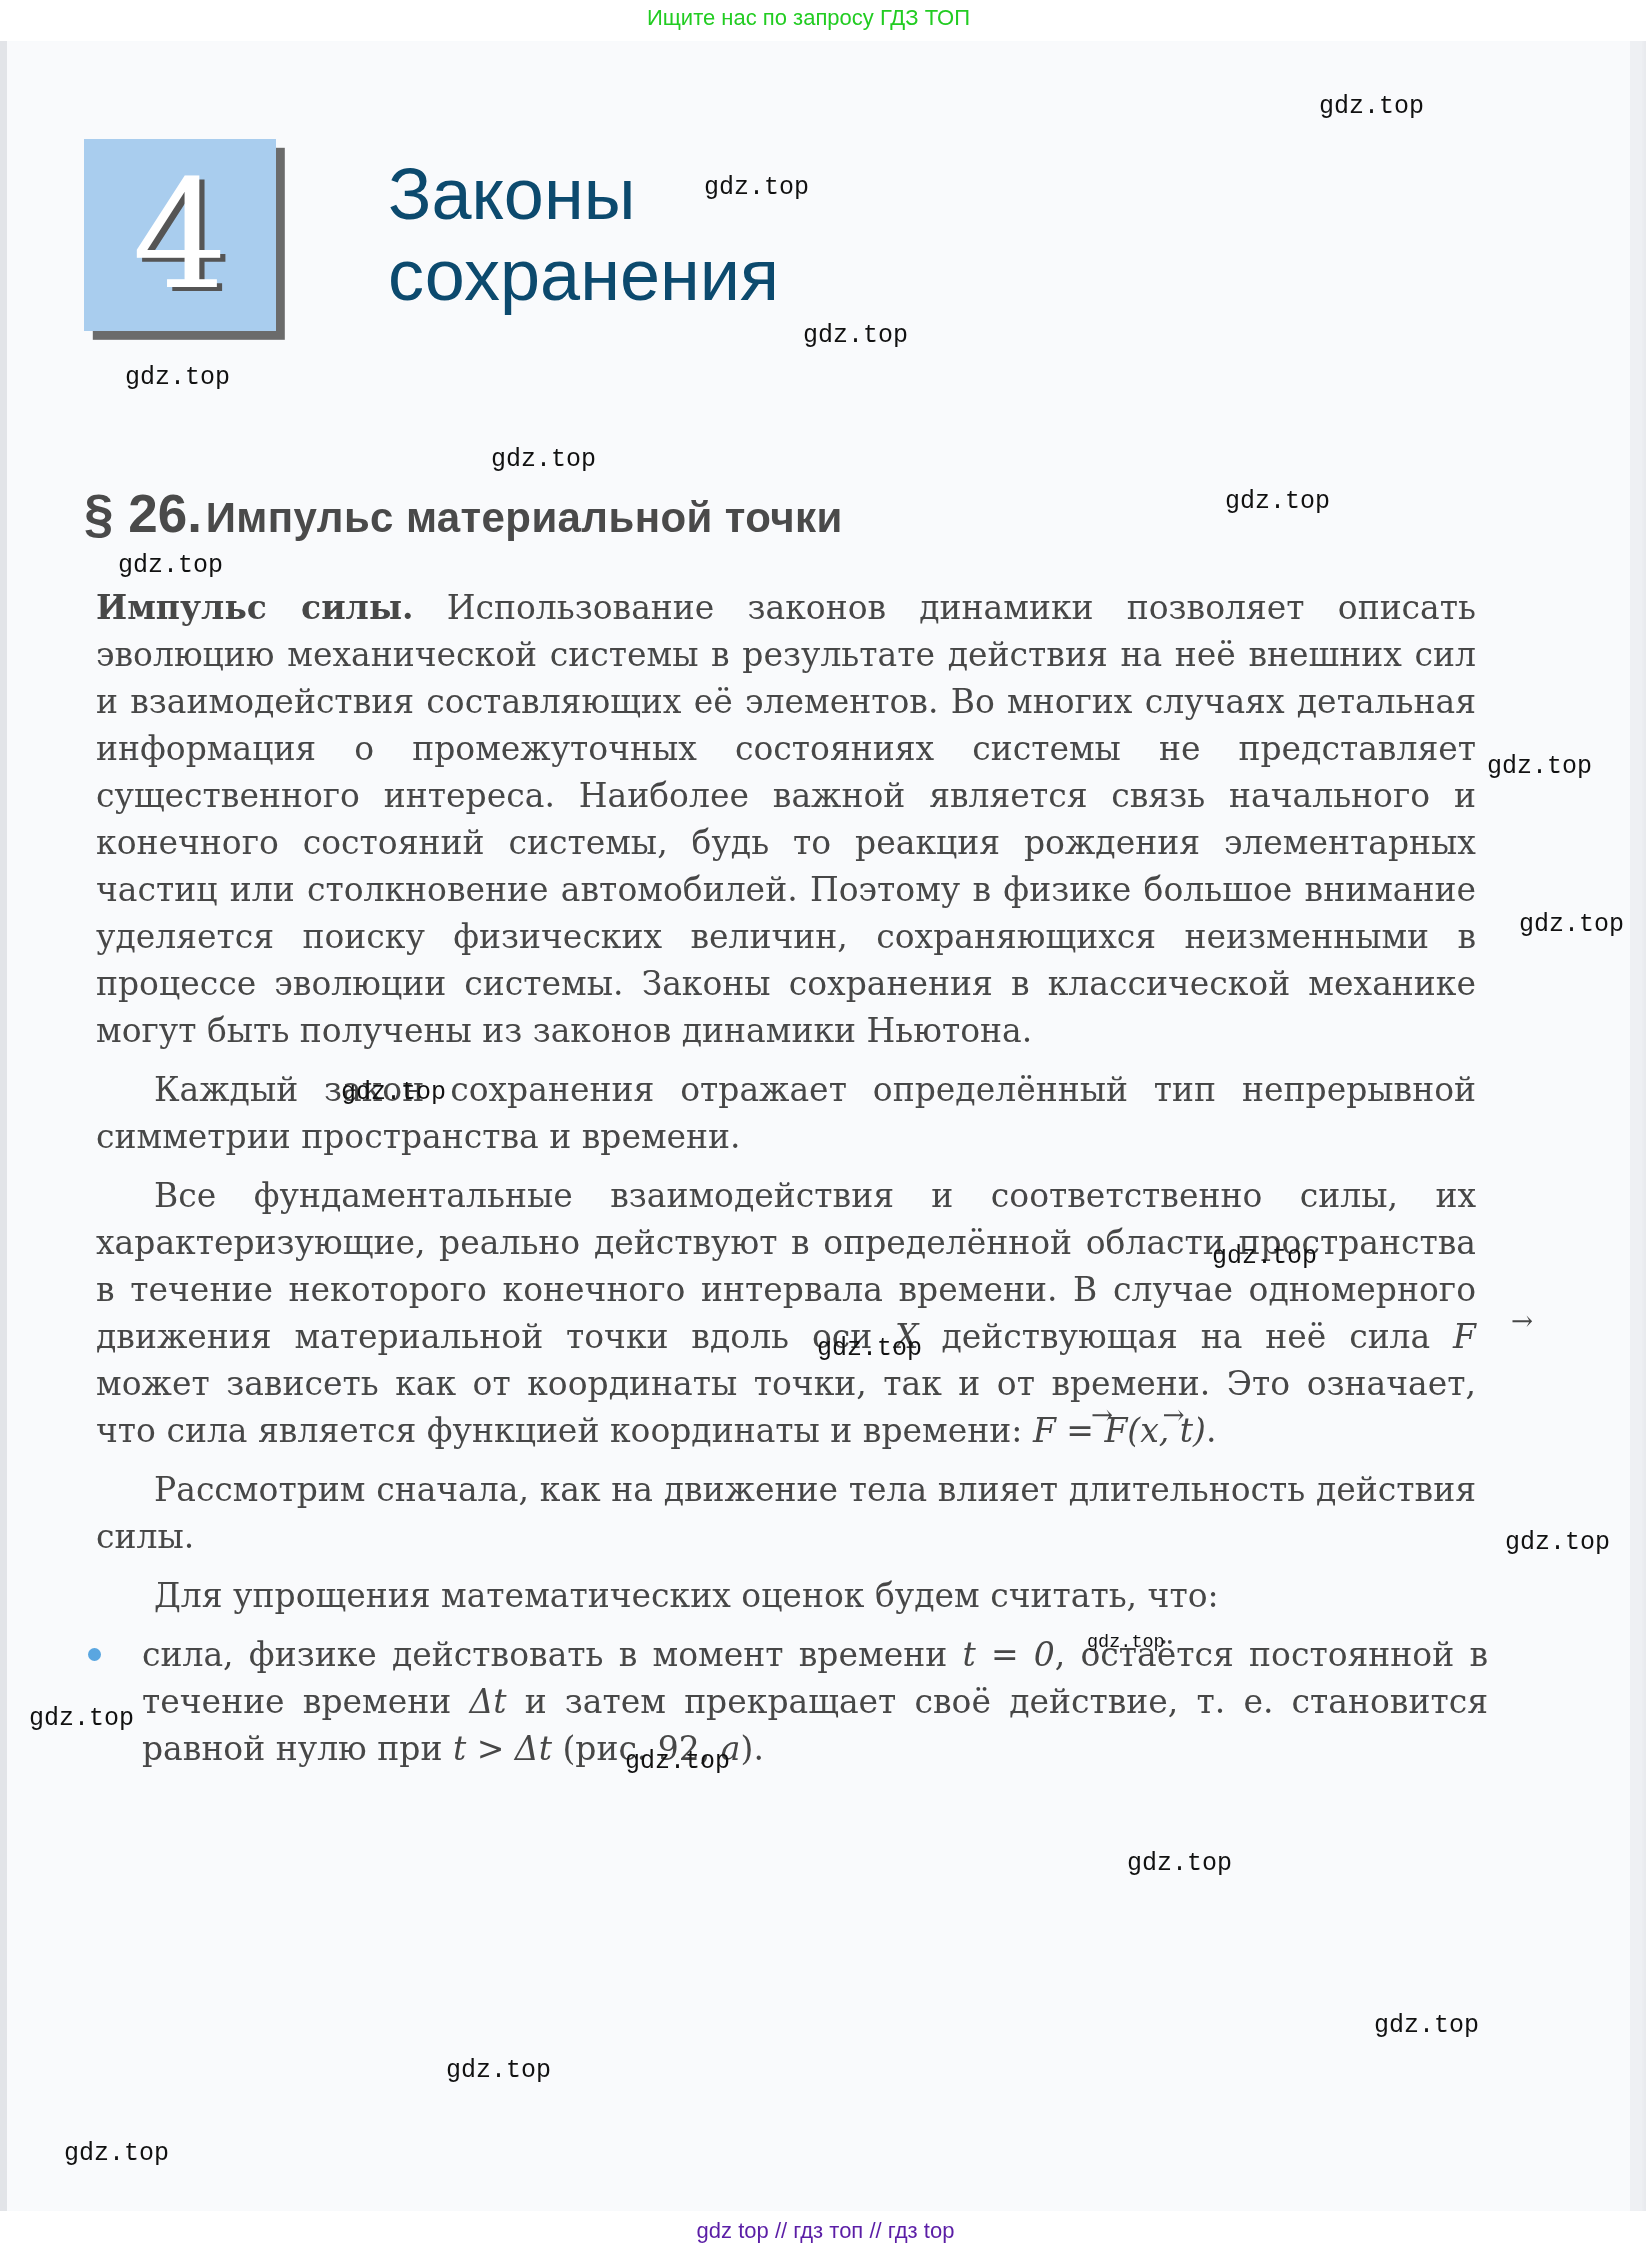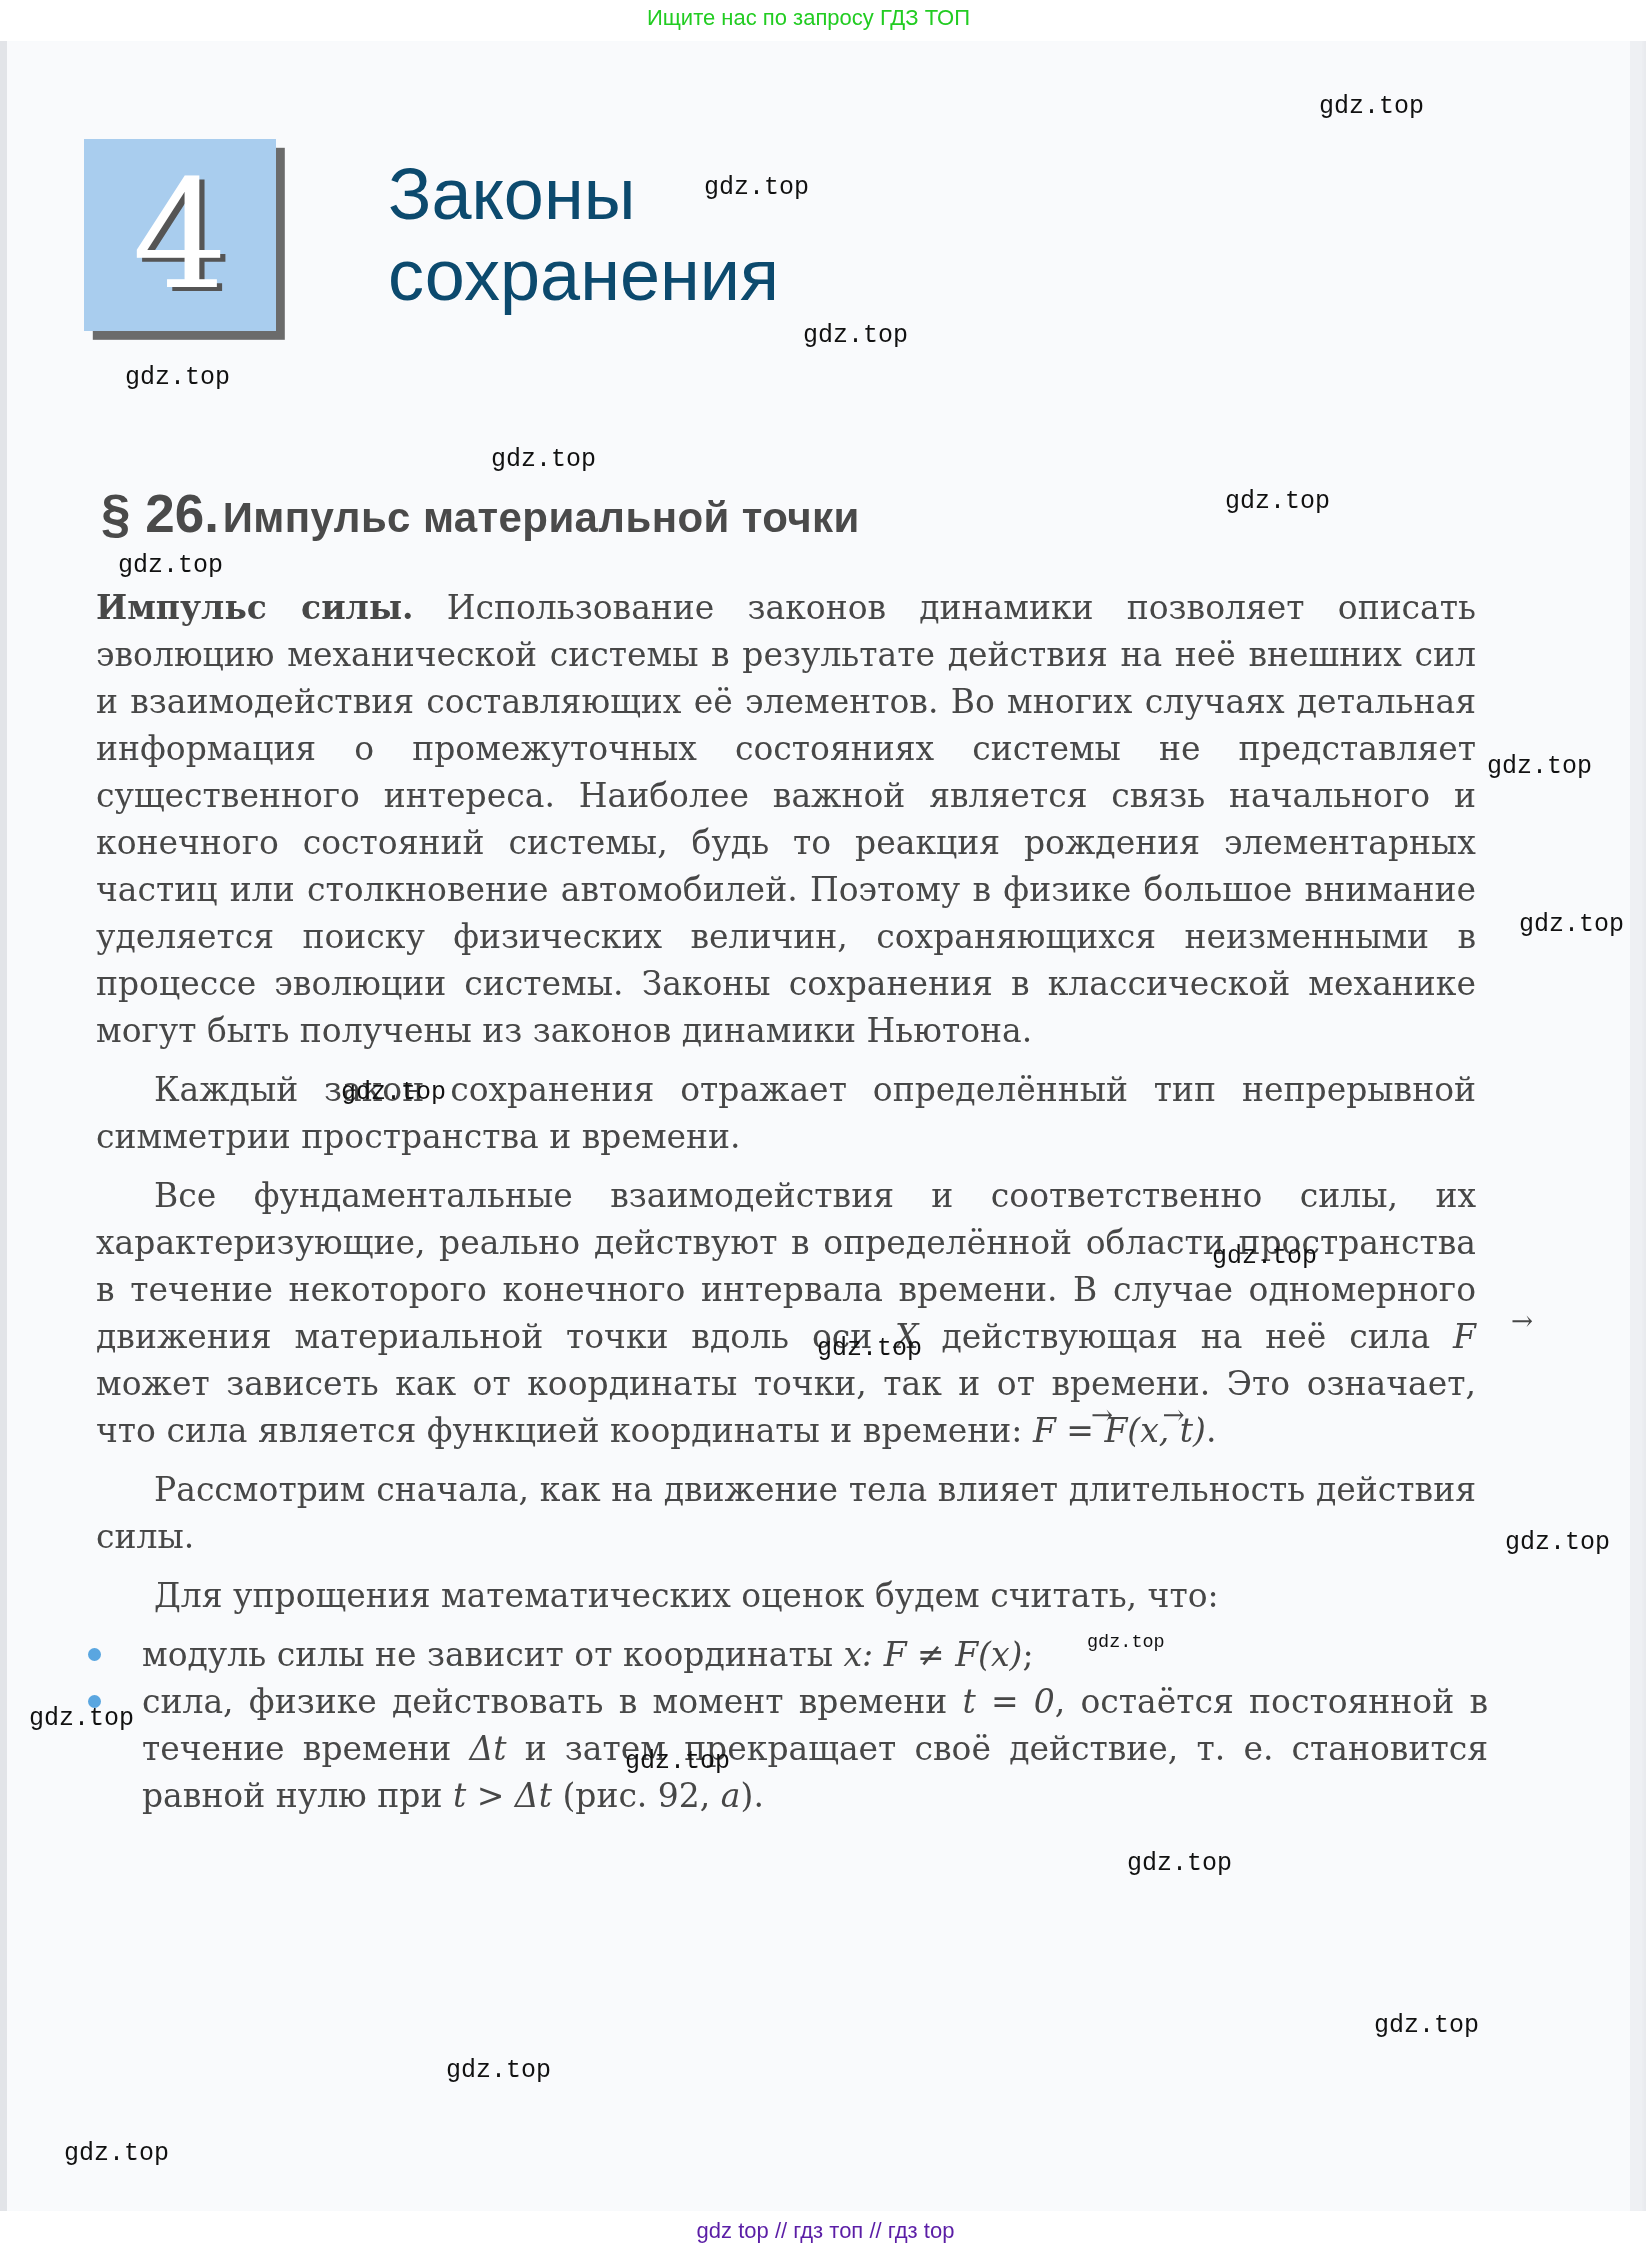--- a/index.html
+++ b/index.html
@@ -38,21 +38,21 @@
     position: absolute; left: 388px; top: 132px;
     font-family: "Liberation Sans", sans-serif; font-size: 72px; line-height: 81px;
     color: #0c4a6e;
     margin-top: 22px;
   }
   .section-title {
     position: absolute; left: 84px; top: 483px;
     font-family: "Liberation Sans", sans-serif; font-weight: bold; color: #4a4a4a;
     white-space: nowrap;
   }
-  .section-title .num { font-size: 53px; margin-left: 17px; }
+  .section-title .num { font-size: 53px; }
   .section-title .name { font-size: 42px; letter-spacing: 0.4px; }
   .body-text {
     position: absolute; left: 84px; top: 572px; width: 1404px;
     font-family: "DejaVu Serif", serif; font-size: 33px; line-height: 47px;
     color: #474747; text-align: justify;
   }
   .body-text p { margin: 12px; }
   .body-text p.indent { text-indent: 58px; }
   .body-text .lead { font-weight: bold; }
   .body-text .math { font-style: italic; }
@@ -102,24 +102,20 @@
 
 <div class="body-text">
   <p><span class="lead">Импульс силы.</span><span> Использование законов динамики позволяет описать эволюцию механической системы в результате действия на неё внешних сил и взаимодействия составляющих её элементов. Во многих случаях детальная информация о промежуточных состояниях системы не представляет существенного интереса. Наиболее важной является связь начального и конечного состояний системы, будь то реакция рождения элементарных частиц или столкновение автомобилей. Поэтому в физике большое внимание уделяется поиску физических величин, сохраняющихся неизменными в процессе эволюции системы. Законы сохранения в классической механике могут быть получены из законов динамики Ньютона.</span></p>
   <p class="indent">Каждый закон сохранения отражает определённый тип непрерывной симметрии пространства и времени.</p>
   <p class="indent"><span>Все фундаментальные взаимодействия и соответственно силы, их характеризующие, реально действуют в определённой области пространства в течение некоторого конечного интервала времени. В случае одномерного движения материальной точки вдоль оси </span><span class="math">X</span><span> действующая на неё сила </span><span class="vec">F</span><span> может зависеть как от координаты точки, так и от времени. Это означает, что сила является функцией координаты и времени: </span><span class="vec">F</span><span> = </span><span class="vec">F</span><span class="math">(x, t)</span><span>.</span></p>
   <p class="indent">Рассмотрим сначала, как на движение тела влияет длительность действия силы.</p>
   <p class="indent" style="margin-top:10.6px">Для упрощения математических оценок будем считать, что:</p>
   <ul>
     <li>
       <span class="bullet"></span>
-      <span>модуль силы не зависит от координаты </span><span class="math">x: F ≠ F(x)</span><span>;</span>
-    </li>
-    <li>
-      <span class="bullet"></span>
       <span>сила, физике действовать в момент времени </span><span class="math">t = 0</span><span>, остаётся постоянной в течение времени </span><span class="math">Δt</span><span> и затем прекращает своё действие, т. е. становится равной нулю при </span><span class="math">t &gt; Δt</span><span> (рис. 92, </span><span class="math">а</span><span>).</span>
     </li>
   </ul>
 </div>
 
 <div class="wm" style="left:1319px;top:92px">gdz.top</div>
 <div class="wm" style="left:704px;top:173px">gdz.top</div>
 <div class="wm" style="left:803px;top:321px">gdz.top</div>
 <div class="wm" style="left:125px;top:363px">gdz.top</div>
 <div class="wm" style="left:491px;top:445px">gdz.top</div>

